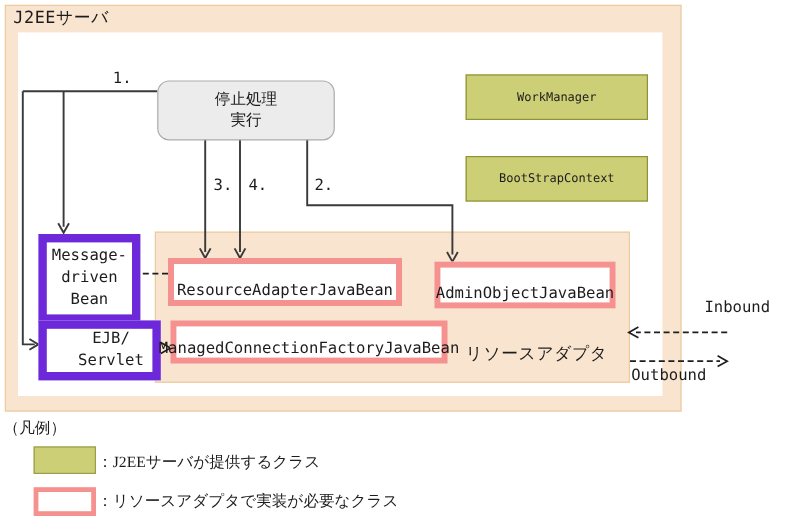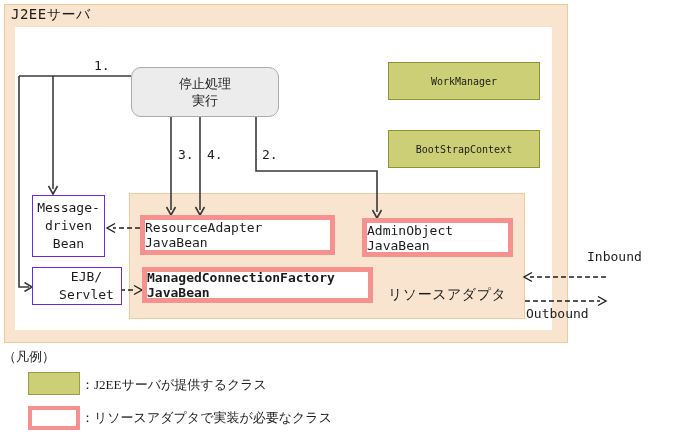--- a/index.html
+++ b/index.html
@@ -22,27 +22,27 @@
     border-radius:10px;display:flex;flex-direction:column;align-items:center;justify-content:center;
     font-size:13px;line-height:17px;text-align:center;
   }
   
   .green-box{
     width:150px;height:36px;background:#cccf75;border:1px solid #8f9335;
     display:flex;align-items:center;justify-content:center;font-size:10px;
   }
   
   .gray-box{
-    background:#fff;border:1px solid #6d28d9;display:flex;flex-direction:column;
+    background:#fff;border:7px solid #6d28d9;display:flex;flex-direction:column;
     align-items:center;justify-content:center;font-size:13px;line-height:18px;text-align:center;
   }
   
   .pink-box{
-    background:#fff;border:5px solid #f5918e;display:flex;flex-direction:column;
-    align-items:flex-start;justify-content:center;font-size:13px;line-height:15px;text-align:center;
+    background:#fff;border:5px solid #f5918e;display:flex;flex-direction:row;
+    align-items:flex-end;justify-content:center;font-size:13px;line-height:15px;text-align:center;
   }
   .num-label{font-size:13px;white-space:nowrap;}
   .flow-label{font-size:13px;white-space:nowrap;}
   
   .legend-title{left:3px;top:348px;font-size:13px;white-space:nowrap;}
   .legend-label{font-size:13px;white-space:nowrap;}
   .swatch-green{left:28px;top:372px;width:50px;height:21px;background:#cccf75;border:1px solid #9a9d49;}
   .swatch-pink{left:28px;top:406px;width:44px;height:16px;background:#fff;border:4px solid #f5918e;}
   svg.wires{left:0;top:0;width:675px;height:439px;pointer-events:none;}
 </style>
@@ -104,21 +104,21 @@
   </div>
   <div class="abs gray-box" style="left:32px;top:267px;width:69px;height:36px;padding-left:19px;">
     <span>EJB/</span>
     <span>Servlet</span>
   </div>
 
   <div class="abs pink-box" style="left:140px;top:215px;width:185px;height:30px;">
     <span>ResourceAdapter</span>
     <span>JavaBean</span>
   </div>
-  <div class="abs pink-box" style="left:142px;top:267px;width:221px;height:26px;font-weight:bold;">
+  <div class="abs pink-box" style="left:142px;top:267px;width:221px;height:26px;">
     <span>ManagedConnectionFactory</span>
     <span>JavaBean</span>
   </div>
   <div class="abs pink-box" style="left:362px;top:218px;width:141px;height:29px;">
     <span>AdminObject</span>
     <span>JavaBean</span>
   </div>
 
   <div class="abs adapter-label">リソースアダプタ</div>
 

